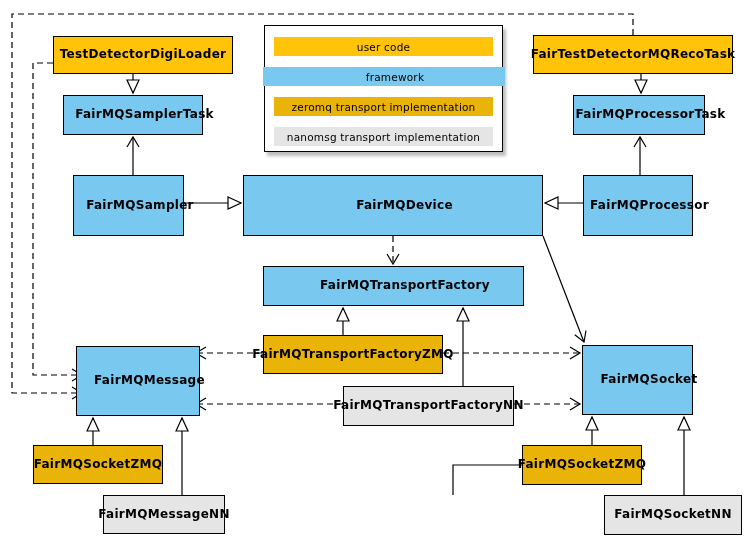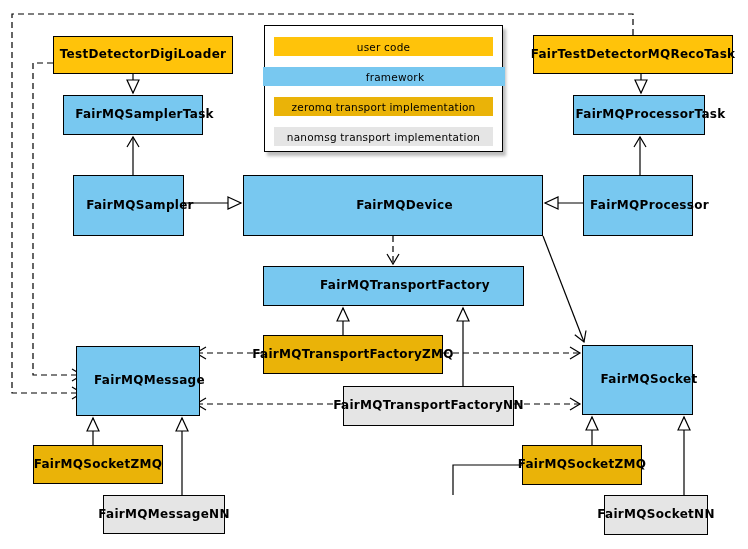--- a/index.html
+++ b/index.html
@@ -96,21 +96,21 @@
 
   <div class="node c-fw abstract" style="left:582px;top:345px;width:111px;height:70px">FairMQSocket</div>
 
   <div class="node c-zmq" style="left:33px;top:445px;width:130px;height:39px">FairMQSocketZMQ</div>
 
   <div class="node c-nn" style="left:103px;top:495px;width:122px;height:39px">FairMQMessageNN</div>
 
 
   <div class="node c-zmq" style="left:522px;top:445px;width:120px;height:40px">FairMQSocketZMQ</div>
 
-  <div class="node c-nn" style="left:604px;top:495px;width:104px;height:40px">FairMQSocketNN</div>
+  <div class="node c-nn" style="left:604px;top:495px;width:138px;height:40px">FairMQSocketNN</div>
 
   <div class="legend">
     <div class="legend-bar c-user">user code</div>
     <div class="legend-bar c-fw">framework</div>
     <div class="legend-bar c-zmq">zeromq transport implementation</div>
     <div class="legend-bar c-nn">nanomsg transport implementation</div>
   </div>
 
 </div>
 

